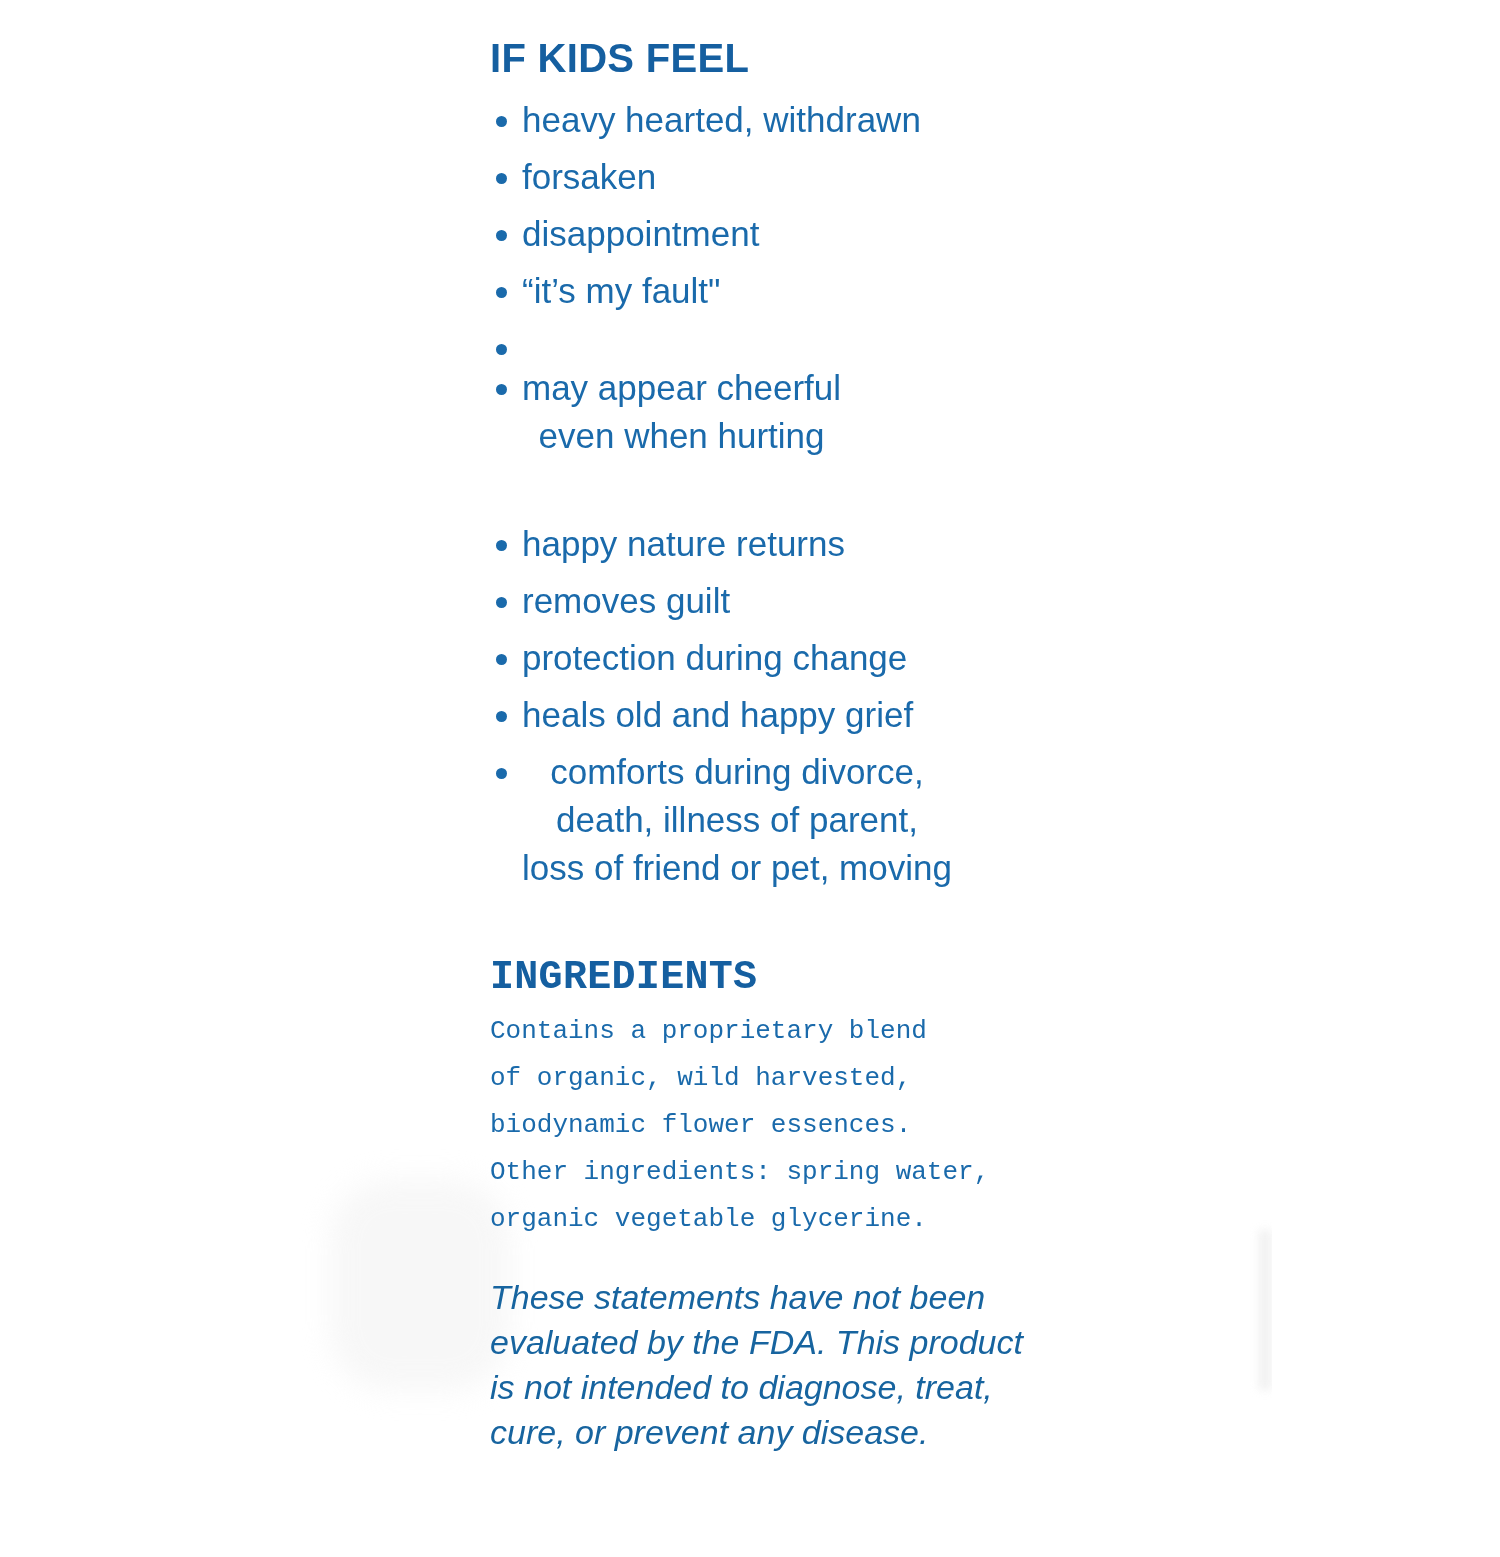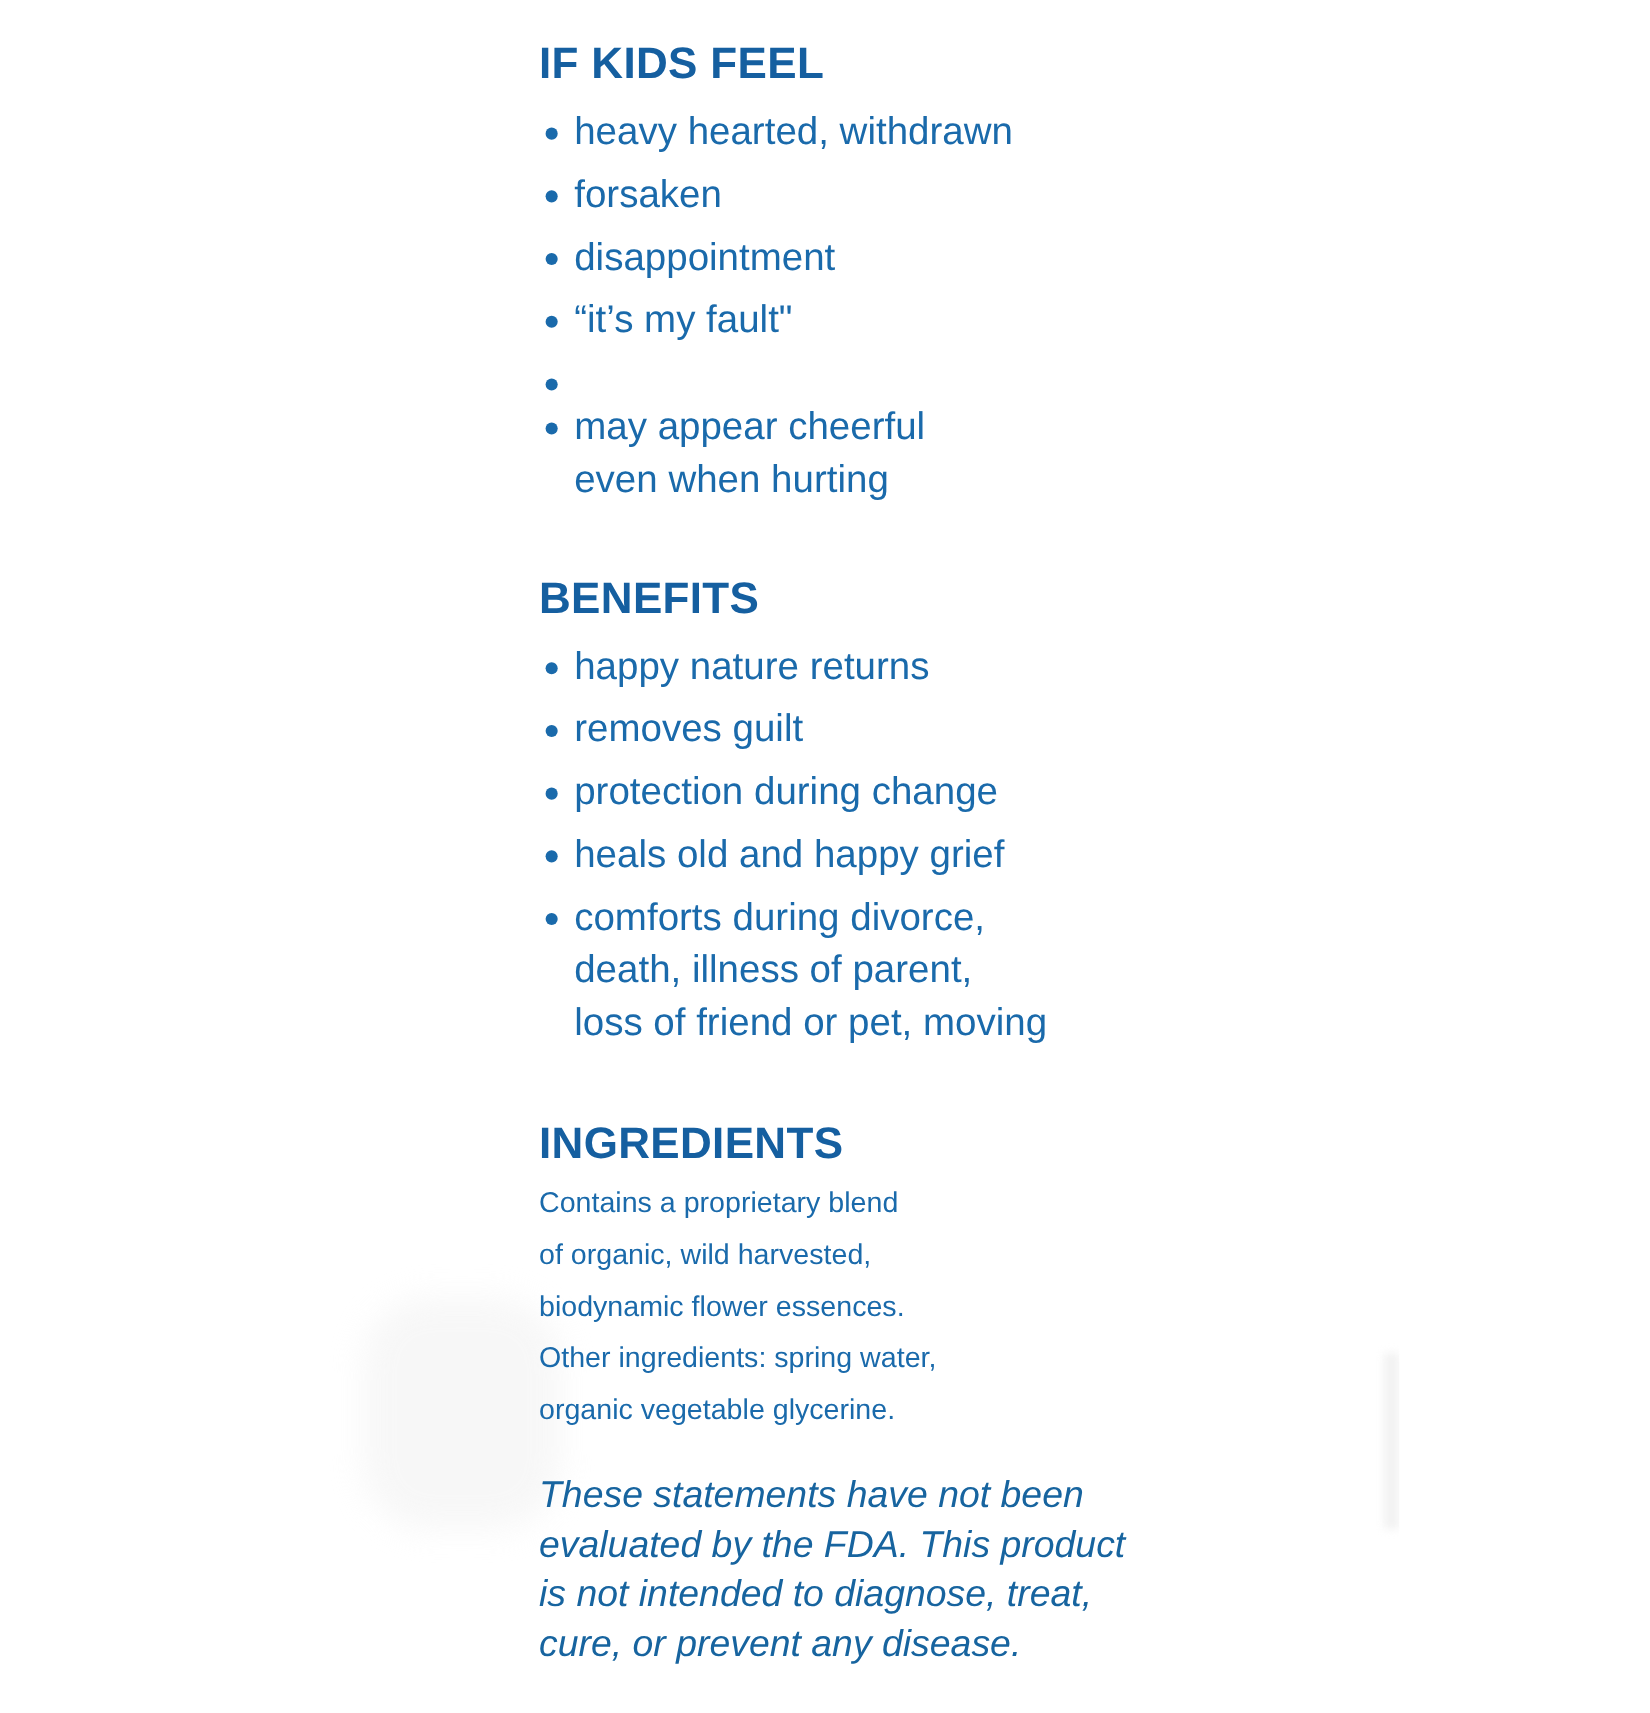--- a/index.html
+++ b/index.html
@@ -56,34 +56,35 @@
     list-style: none;
     margin: 0;
     padding: 0;
     font-size: 35px;
     line-height: 48px;
   }
   ul.bullet-list li {
     display: flex;
     align-items: flex-start;
     margin: 0 0 9px 0;
+    text-align: center;
   }
   .bullet-dot {
     flex: none;
     width: 11px;
     height: 11px;
     border-radius: 50%;
     background: #1a6aab;
     margin: 20px 15px 0 6px;
   }
   .bullet-text {
     white-space: pre-line;
   }
   section.benefits-section   { margin-top: 60px; }
-  section.ingredients-section{ margin-top: 62px; }
+  section.ingredients-section{ margin-top: 62px; font-family: Liberation Mono, monospace; }
   section.ingredients-section h2.section-heading { margin-bottom: 6px; }
   .ingredients-body {
     font-size: 26px;
     line-height: 47px;
     white-space: pre-line;
   }
   .fda-disclaimer {
     margin-top: 32px;
     font-size: 34px;
     line-height: 45px;
@@ -126,21 +127,20 @@
         </li>
         <li>
           <span class="bullet-dot"></span>
           <span class="bullet-text">may appear cheerful
 even when hurting</span>
         </li>
       </ul>
     </section>
 
     <section class="benefits-section">
-      <h2 class="section-heading">BENEFITS</h2>
       <ul class="bullet-list">
         <li>
           <span class="bullet-dot"></span>
           <span class="bullet-text">happy nature returns</span>
         </li>
         <li>
           <span class="bullet-dot"></span>
           <span class="bullet-text">removes guilt</span>
         </li>
         <li>

